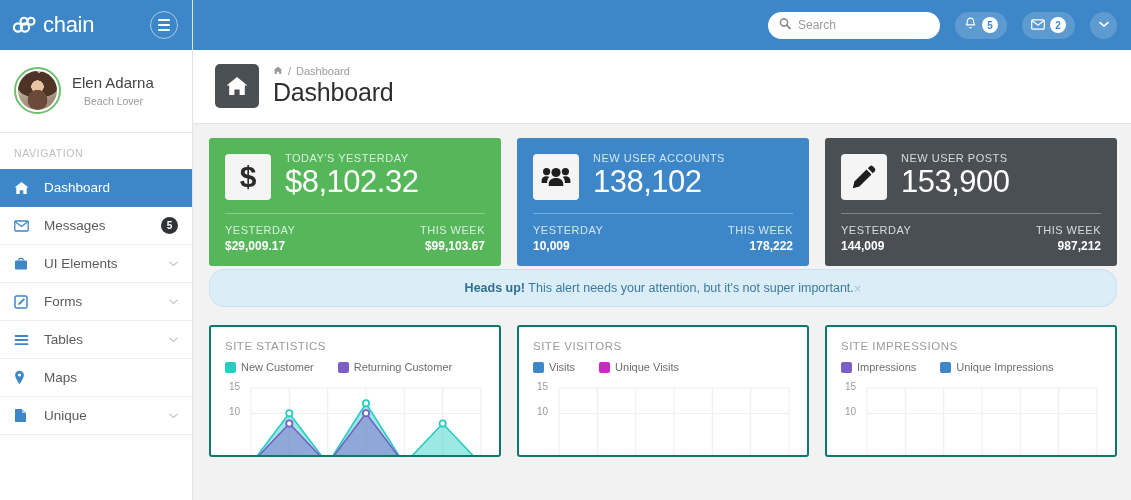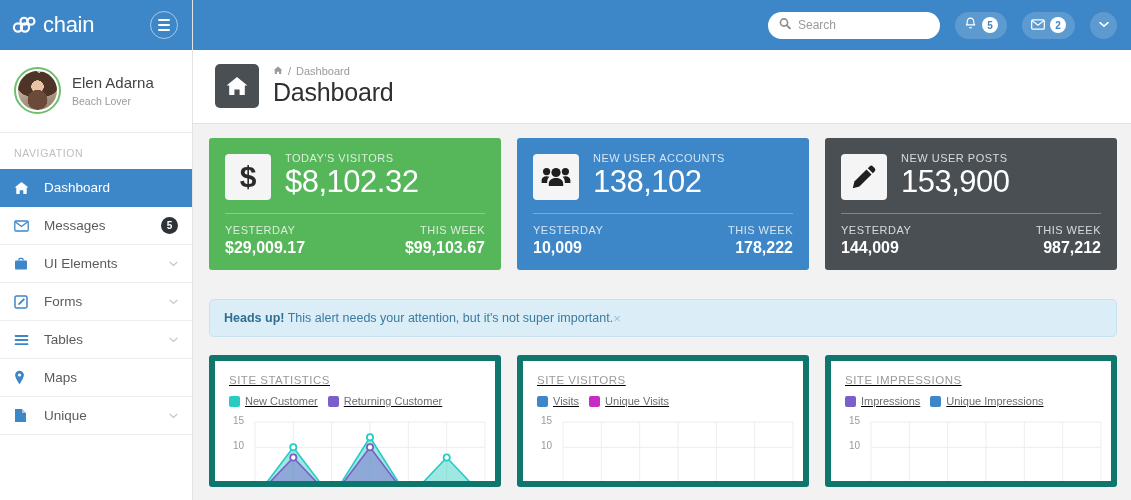--- a/index.html
+++ b/index.html
@@ -55,21 +55,21 @@
     background:
       radial-gradient(circle at 50% 74%, #6b4a3a 0 28%, transparent 29%),
       radial-gradient(circle at 50% 40%, #e8c3a4 0 20%, transparent 21%),
       radial-gradient(circle at 30% 30%, #4e3327 0 34%, transparent 35%),
       radial-gradient(circle at 72% 32%, #4e3327 0 32%, transparent 33%),
       linear-gradient(165deg, #cdbfae 0%, #b9a894 45%, #8c7a66 100%);
     background-size: cover;
   }
   .profile-txt { line-height: 1.2; overflow: hidden; }
   .profile-name { font-size: 15px; color: #444; white-space: nowrap; }
-  .profile-sub { font-size: 10.5px; color: #9a9a9a; margin-top: 3px; }
+  .profile-sub { font-size: 10.5px; color: #9a9a9a; margin-top: 3px; margin-left: 12px; }
 
   .nav-head {
     font-size: 10.5px; color: #bdbdbd; letter-spacing: .6px;
     padding: 14px 0 10px 14px;
   }
   .nav-item {
     display: flex; align-items: center;
     height: 38px; padding: 0 14px 0 14px;
     border-bottom: 1px solid #ededed;
     color: #5b5b5b; font-size: 13.5px;
@@ -146,38 +146,38 @@
   .stat-icon {
     width: 46px; height: 46px; border-radius: 4px; background: #f5f5f5;
     display: flex; align-items: center; justify-content: center;
     color: #2a2a2a; font-size: 26px; flex: 0 0 auto; margin-top: 2px;
   }
   .stat-label { font-size: 11px; letter-spacing: .5px; color: rgba(255,255,255,.78); }
   .stat-value { font-size: 31px; font-weight: 300; line-height: 1.08; margin-top: 1px; letter-spacing: -.5px; }
   .stat-rule { height: 1px; background: rgba(255,255,255,.3); margin: 13px 0 10px; }
   .stat-foot { display: flex; justify-content: space-between; }
   .sf-label { font-size: 11px; letter-spacing: .5px; color: rgba(255,255,255,.78); }
-  .sf-val { font-size: 16px; font-weight: bold; margin-top: 3px; }
+  .sf-val { font-size: 12px; font-weight: bold; margin-top: 3px; }
   .sf-right { text-align: right; }
 
   .alert {
-    margin-top: 29px; background: #dbedf7; border: 1px solid #c5e2f0;
-    border-radius: 5px; padding: 11px 14px; font-size: 12.5px; color: #3a7b9e;
-    display: flex; align-items: center; justify-content: flex-start;
+    margin-top: 3px; background: #dbedf7; border: 1px solid #c5e2f0;
+    border-radius: 15px; padding: 11px 14px; font-size: 12.5px; color: #3a7b9e;
+    display: flex; align-items: center; justify-content: center;
   }
   .alert b { color: #2f6f91; }
   .alert-x { color: #9fc3d6; font-size: 13px; cursor: pointer; line-height: 1; }
 
   .panels { display: flex; gap: 16px; margin-top: 18px; }
   .panel {
-    flex: 1 1 0; background: #fff; border: 6px solid #0f766e; border-radius: 3px;
-    padding: 13px 14px 17px 14px; height: 132px; overflow: hidden; text-decoration: underline;
+    flex: 1 1 0; background: #fff; border: 2px solid #0f766e; border-radius: 3px;
+    padding: 13px 14px 17px 14px; height: 132px; overflow: hidden;
   }
   .panel-title { font-size: 11.5px; color: #9a9a9a; letter-spacing: .5px; }
-  .legend { display: flex; align-items: center; gap: 10px; margin-top: 9px; }
+  .legend { display: flex; align-items: center; gap: 24px; margin-top: 9px; }
   .lg { display: flex; align-items: center; gap: 5px; font-size: 11px; color: #6d6d6d; }
   .sw { width: 11px; height: 11px; border-radius: 2px; display: block; }
 
   .plot { position: relative; margin-top: 11px; height: 80px; }
   .plot svg { display: block; }
   .ytick { position: absolute; left: 4px; font-size: 10px; color: #9a9a9a; }
 </style>
 </head>
 <body>
 
@@ -362,21 +362,21 @@
     </div>
 
     <div class="content">
       <div class="row" id="stat-row">
           <div class="stat" style="background: rgb(86, 182, 90);">
             <div class="stat-top">
               <div class="stat-icon">
                 <span style="font-size:30px;font-weight:bold;line-height:1">$</span>
               </div>
               <div style="flex:1 1 auto;min-width:0">
-                <div class="stat-label">TODAY'S VISITORS</div>
+                <div class="stat-label">TODAY'S YESTERDAY</div>
                 <div class="stat-value">$8,102.32</div>
               </div>
             </div>
             <div class="stat-rule"></div>
             <div class="stat-foot">
               <div>
                 <div class="sf-label">YESTERDAY</div>
                 <div class="sf-val">$29,009.17</div>
               </div>
               <div class="sf-right">

